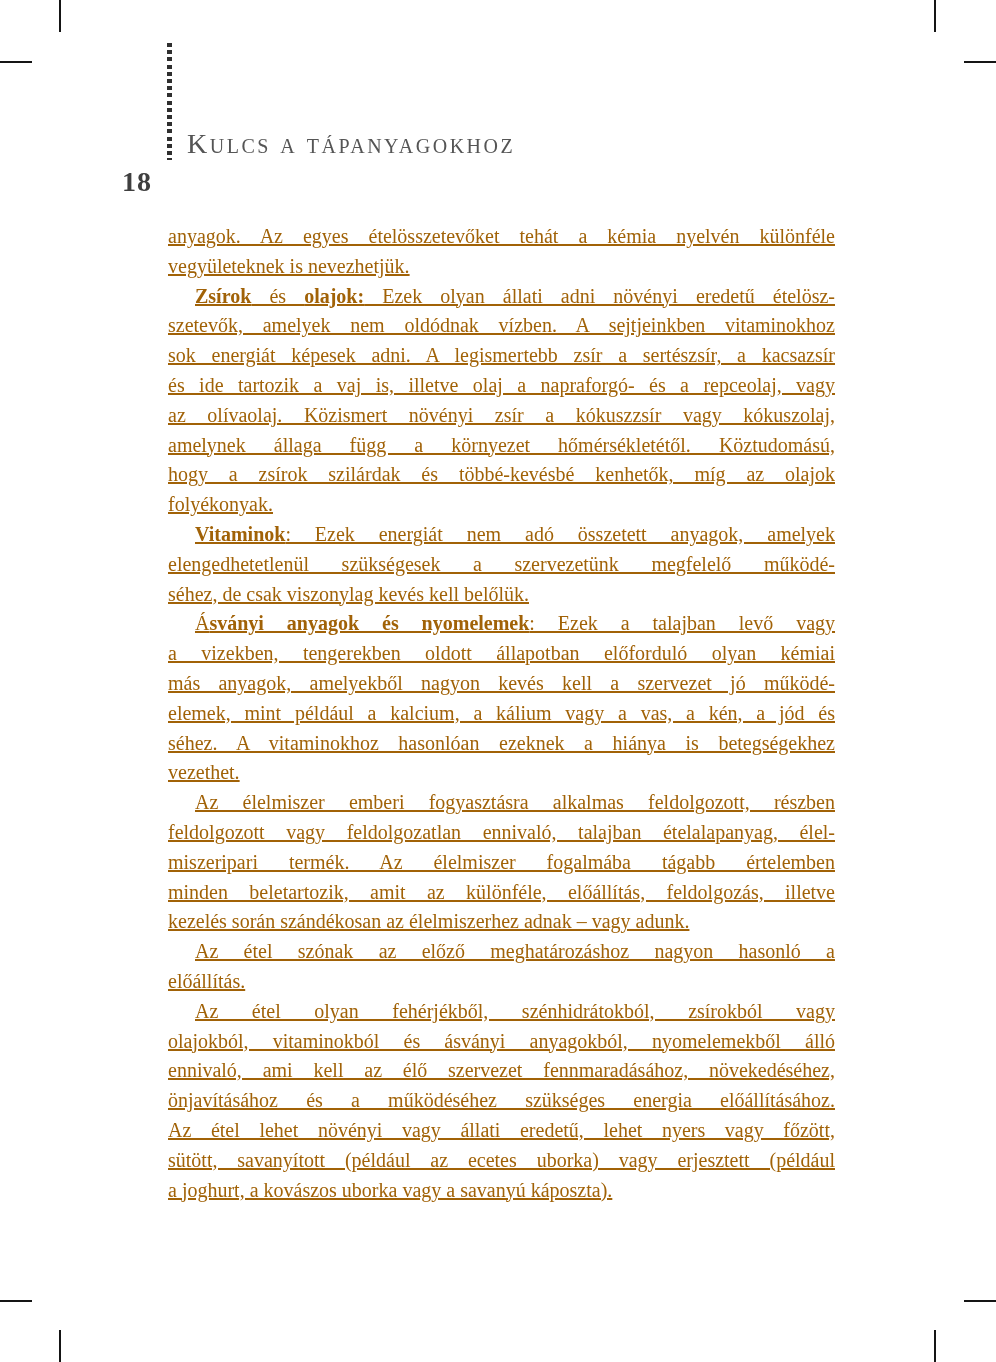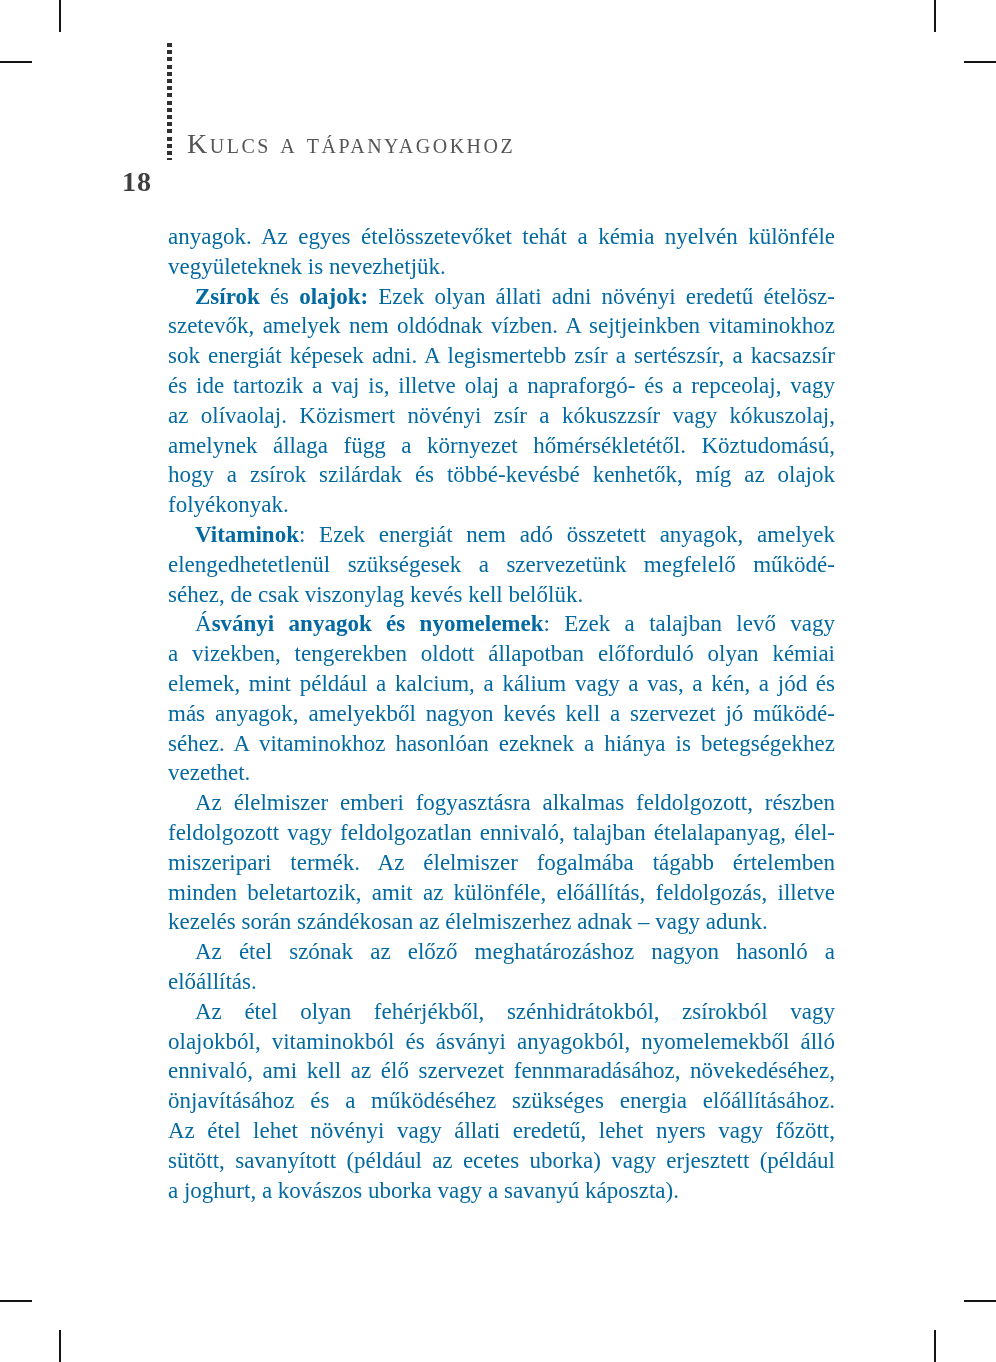--- a/index.html
+++ b/index.html
@@ -67,23 +67,24 @@
     color: #555555;
     white-space: nowrap;
   }
 
   
   .bodytext {
     position: absolute;
     left: 168px;
     top: 222px;
     width: 667px;
-    font-size: 23px;
+    font-size: 20px;
     line-height: 29.8px;
-    color: #0369a1;
+    color: #a16207;
+    text-decoration: underline;
   }
   .line {
     text-align: justify;
     text-align-last: justify;
   }
   .line.last {
     text-align-last: left;
   }
   .line.indent {
     text-indent: 27px;
@@ -119,22 +120,22 @@
       <div class="line"><span>és ide tartozik a vaj is, illetve olaj a napraforgó- és a repceolaj, vagy</span></div>
       <div class="line"><span>az olívaolaj. Közismert növényi zsír a kókuszzsír vagy kókuszolaj,</span></div>
       <div class="line"><span>amelynek állaga függ a környezet hőmérsékletétől. Köztudomású,</span></div>
       <div class="line"><span>hogy a zsírok szilárdak és többé-kevésbé kenhetők, míg az olajok</span></div>
       <div class="line last"><span>folyékonyak.</span></div>
       <div class="line indent"><span class="b">Vitaminok</span><span>: Ezek energiát nem adó összetett anyagok, amelyek</span></div>
       <div class="line"><span>elengedhetetlenül szükségesek a szervezetünk megfelelő működé-</span></div>
       <div class="line last"><span>séhez, de csak viszonylag kevés kell belőlük.</span></div>
       <div class="line indent"><span>Á</span><span class="b">sványi anyagok és nyomelemek</span><span>: Ezek a talajban levő vagy</span></div>
       <div class="line"><span>a vizekben, tengerekben oldott állapotban előforduló olyan kémiai</span></div>
+      <div class="line"><span>más anyagok, amelyekből nagyon kevés kell a szervezet jó működé-</span></div>
       <div class="line"><span>elemek, mint például a kalcium, a kálium vagy a vas, a kén, a jód és</span></div>
-      <div class="line"><span>más anyagok, amelyekből nagyon kevés kell a szervezet jó működé-</span></div>
       <div class="line"><span>séhez. A vitaminokhoz hasonlóan ezeknek a hiánya is betegségekhez</span></div>
       <div class="line last"><span>vezethet.</span></div>
       <div class="line indent"><span>Az élelmiszer emberi fogyasztásra alkalmas feldolgozott, részben</span></div>
       <div class="line"><span>feldolgozott vagy feldolgozatlan ennivaló, talajban ételalapanyag, élel-</span></div>
       <div class="line"><span>miszeripari termék. Az élelmiszer fogalmába tágabb értelemben</span></div>
       <div class="line"><span>minden beletartozik, amit az különféle, előállítás, feldolgozás, illetve</span></div>
       <div class="line last"><span>kezelés során szándékosan az élelmiszerhez adnak – vagy adunk.</span></div>
       <div class="line indent"><span>Az étel szónak az előző meghatározáshoz nagyon hasonló a</span></div>
       <div class="line last"><span>előállítás.</span></div>
       <div class="line indent"><span>Az étel olyan fehérjékből, szénhidrátokból, zsírokból vagy</span></div>

